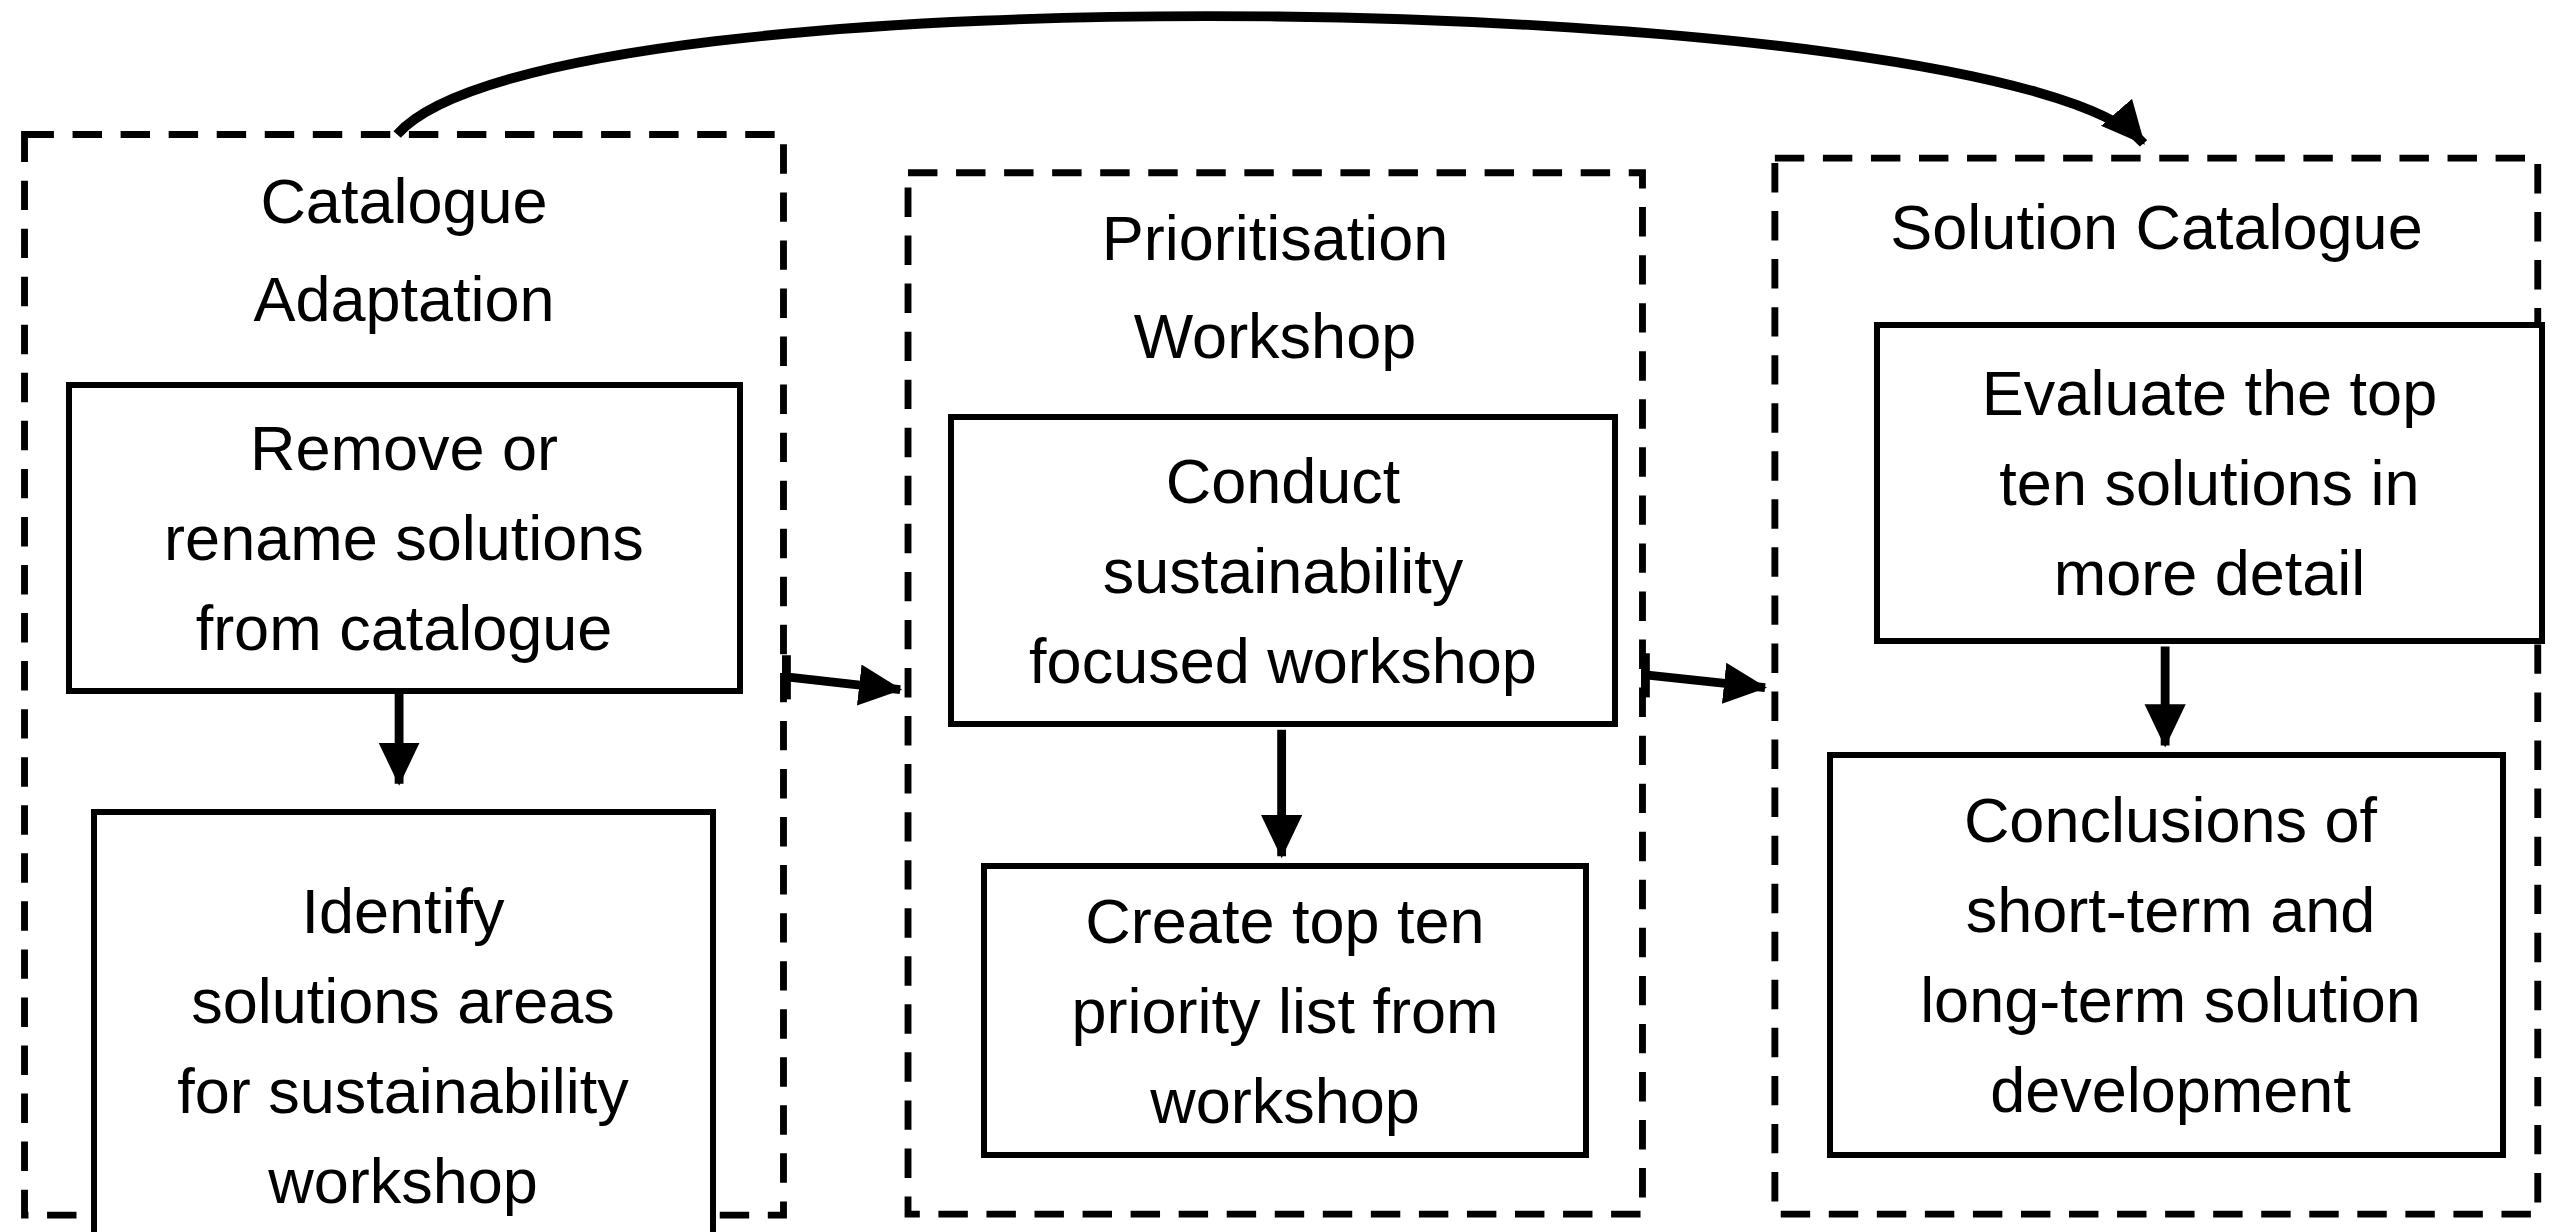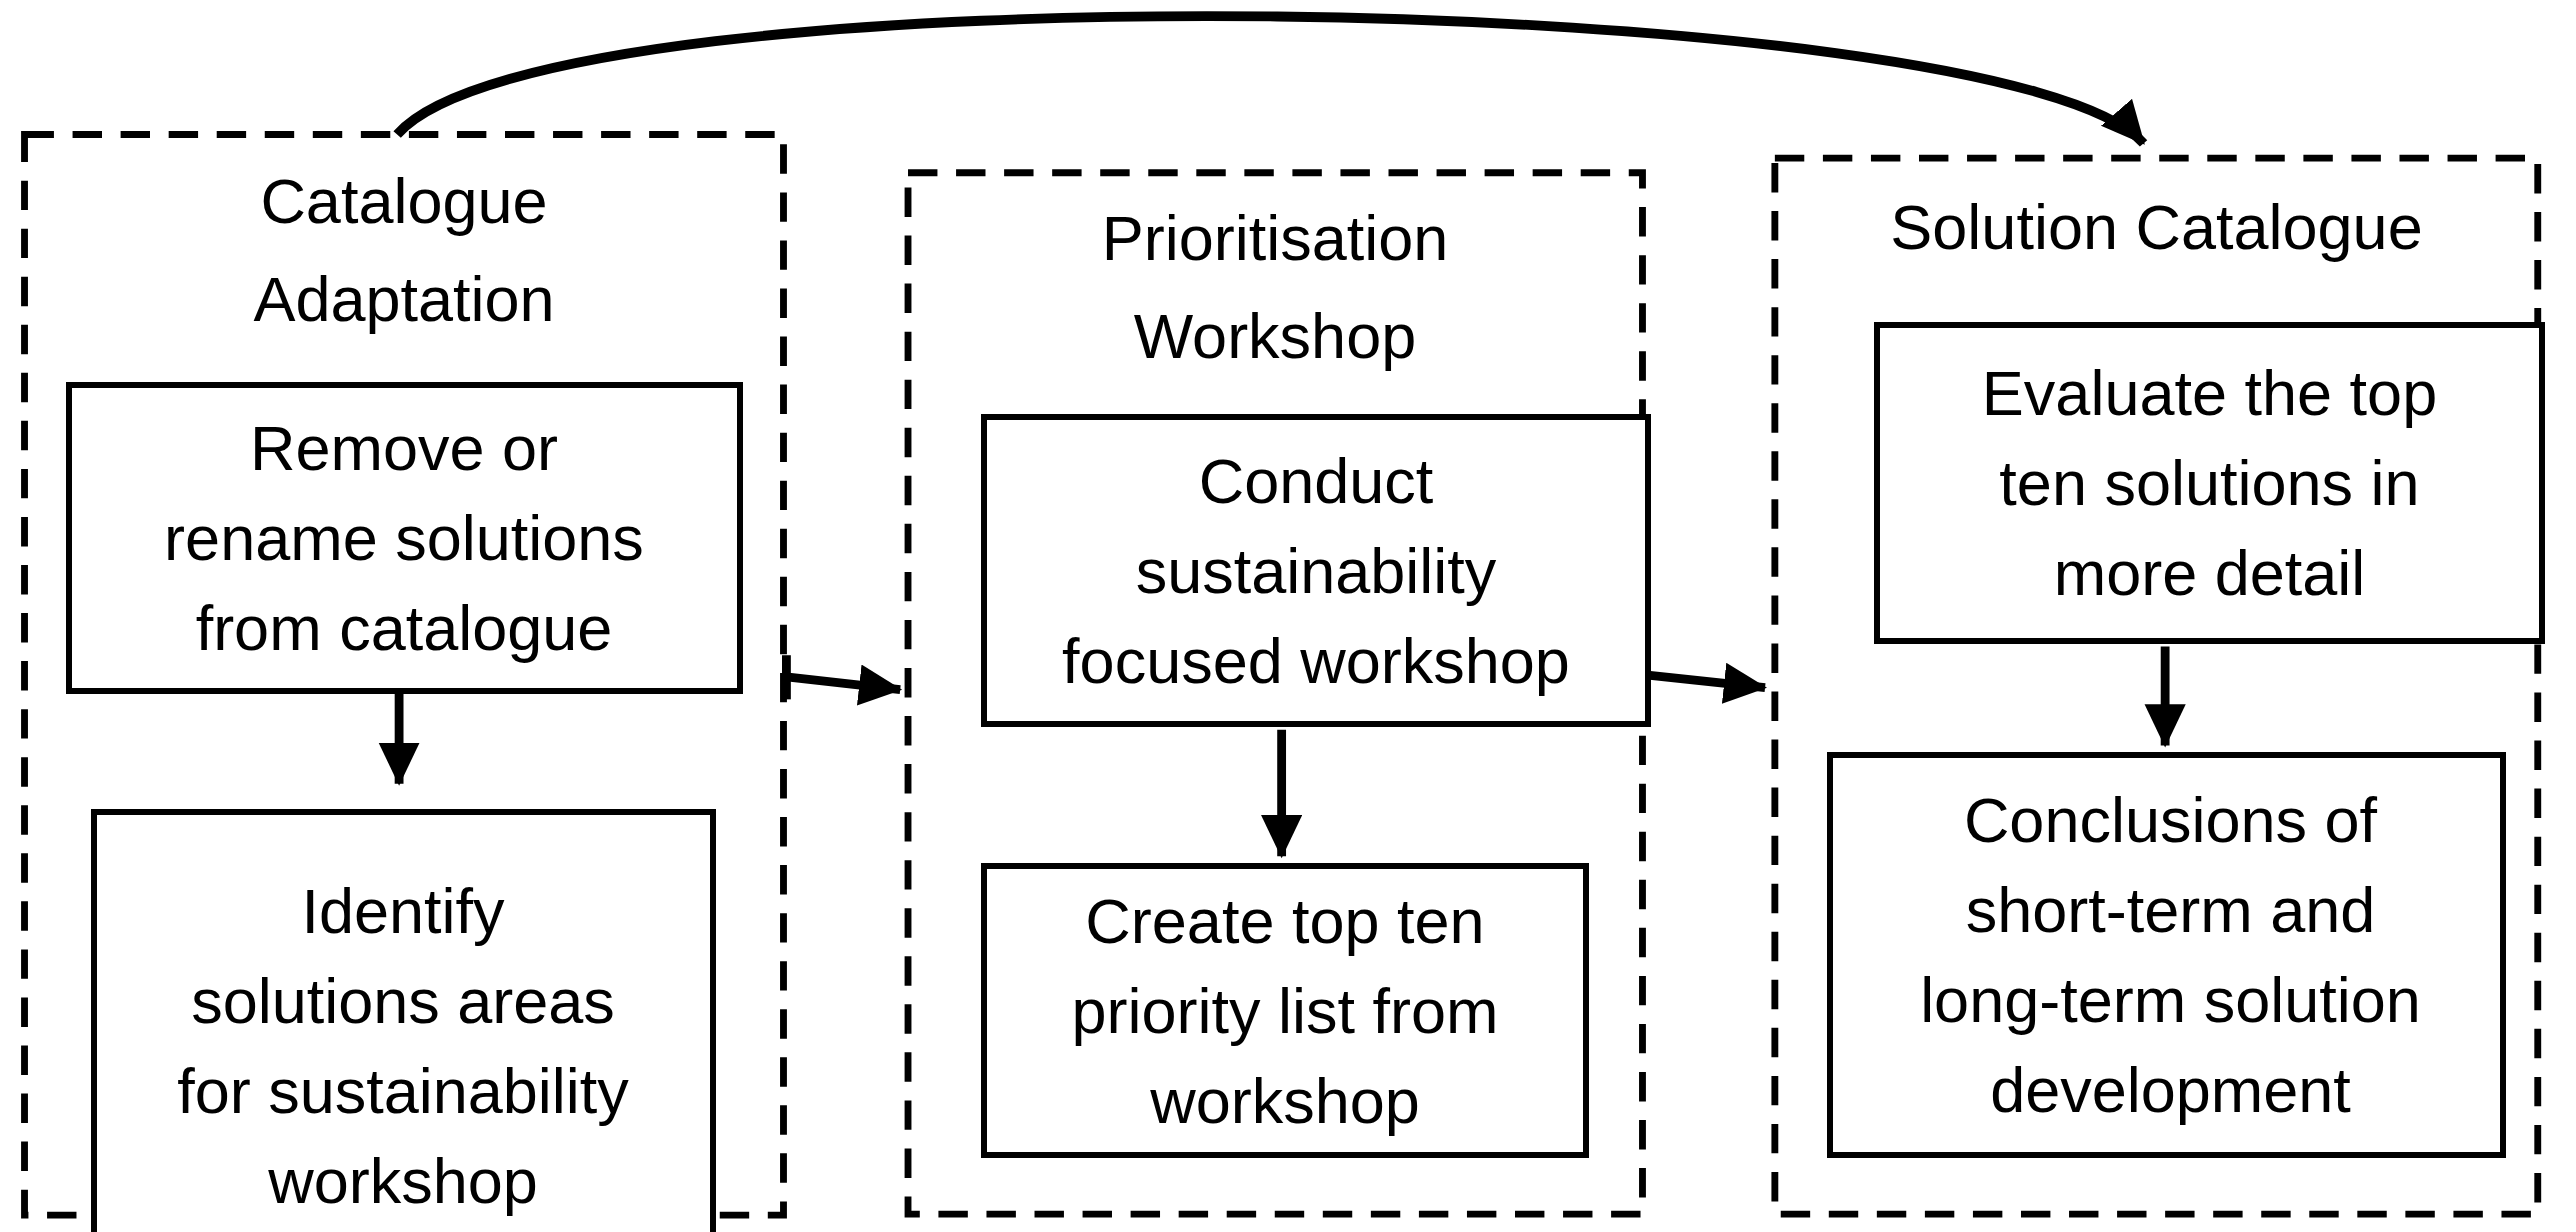--- a/index.html
+++ b/index.html
@@ -94,21 +94,21 @@
       <span>Identify
 solutions areas
 for sustainability
 workshop</span>
     </div>
   </div>
 
   <div class="column" style="left:908px; top:173px; width:734px; height:1041px;">
     <div class="column-title" style="top:15.7px;">Prioritisation
 Workshop</div>
-    <div class="process-box" style="left:40px; top:241px; width:670px; height:313px;margin-left:33px;">
+    <div class="process-box" style="left:40px; top:241px; width:670px; height:313px;">
       <span>Conduct
 sustainability
 focused workshop</span>
     </div>
     <div class="process-box" style="left:73px; top:690px; width:608px; height:295px;">
       <span>Create top ten
 priority list from
 workshop</span>
     </div>
   </div>

